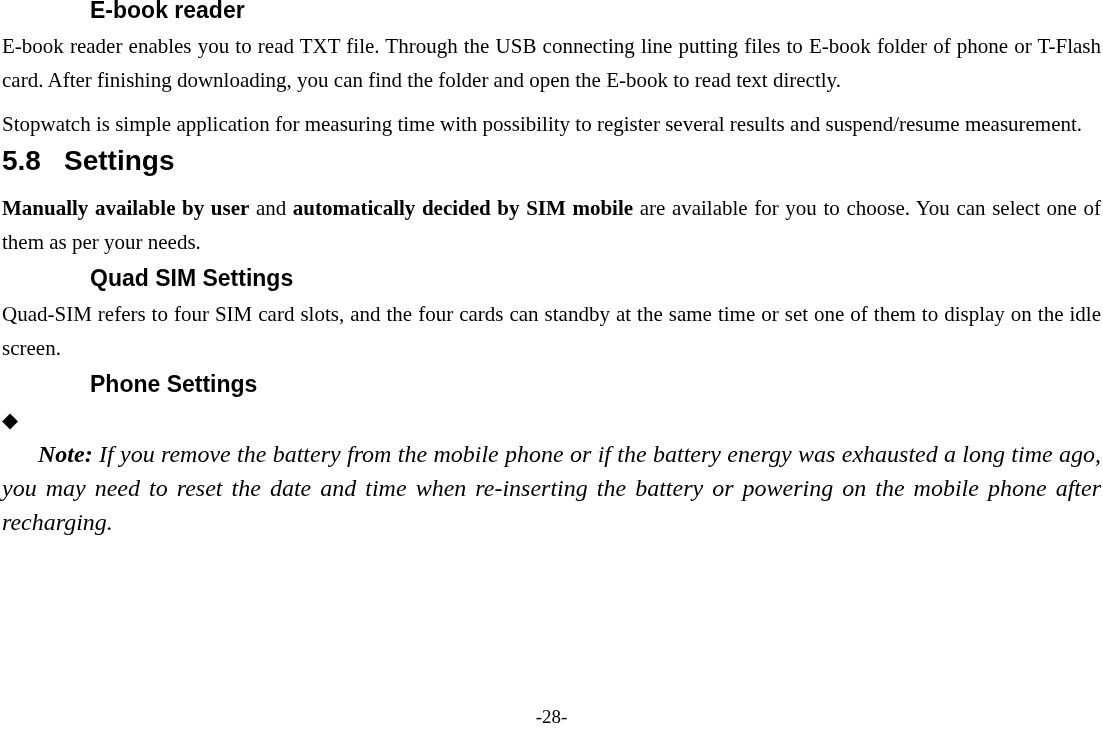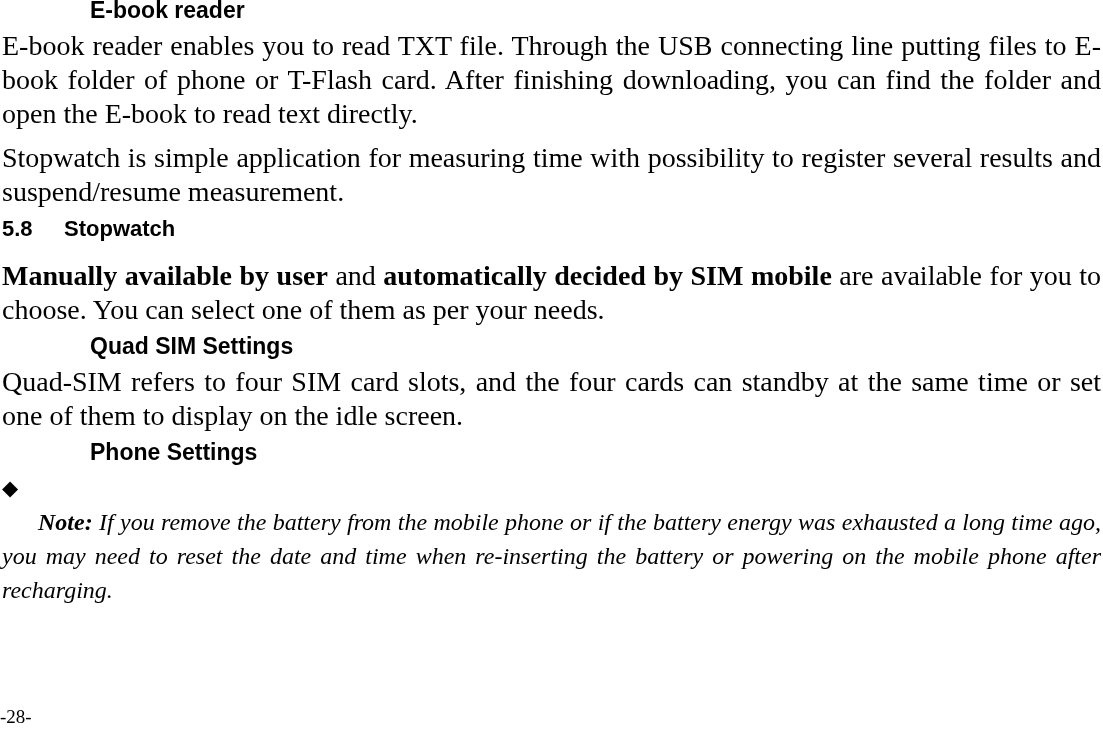--- a/index.html
+++ b/index.html
@@ -30,36 +30,36 @@
     font-size: 23px;
     line-height: 30px;
     margin: 0;
     padding: 0;
     margin-left: 88px;
     white-space: nowrap;
   }
   .h-numbered {
     font-family: "Liberation Sans", "DejaVu Sans", sans-serif;
     font-weight: bold;
-    font-size: 22px;
+    font-size: 28px;
     line-height: 28px;
     margin: 0;
     padding: 0;
     display: flex;
     align-items: baseline;
   }
   .h-numbered .num {
     width: 62px;
     flex: 0 0 62px;
   }
 
   
   .para {
     font-family: "Liberation Serif", "DejaVu Serif", serif;
-    font-size: 28px;
+    font-size: 21px;
     line-height: 34px;
     margin: 0;
     padding: 0;
     text-align: justify;
     text-justify: inter-word;
   }
   .para b { font-weight: bold; }
 
   
   .bullet-row {
@@ -93,21 +93,21 @@
     font-style: italic;
     margin-left: 36px;
   }
 
   
   .footer {
     position: absolute;
     left: 0;
     right: 0;
     bottom: 4px;
-    text-align: left;
+    text-align: center;
     font-family: "Liberation Serif", "DejaVu Serif", serif;
     font-size: 19px;
     line-height: 22px;
   }
   .gap-4 { height: 4px; }
   .gap-6 { height: 6px; }
   .gap-10 { height: 10px; }
 
   .clip-top { margin-top: -5px; }
 </style>
@@ -126,21 +126,21 @@
 
 
   <div class="gap-6"></div>
 
   <p class="para">Stopwatch is simple application for measuring time with possibility to register several results and suspend/resume measurement.</p>
 
   <div class="gap-6"></div>
 
   <h2 class="h-numbered">
     <span class="num">5.8</span>
-    <span>Stopwatch</span>
+    <span>Settings</span>
   </h2>
 
   <div class="gap-10"></div>
 
 
   <div class="gap-6"></div>
 
   <p class="para">
     <b>Manually available by user</b><span> and </span><b>automatically decided by SIM mobile</b><span> are available for you to choose. You can select one of them as per your needs.</span>
   </p>

